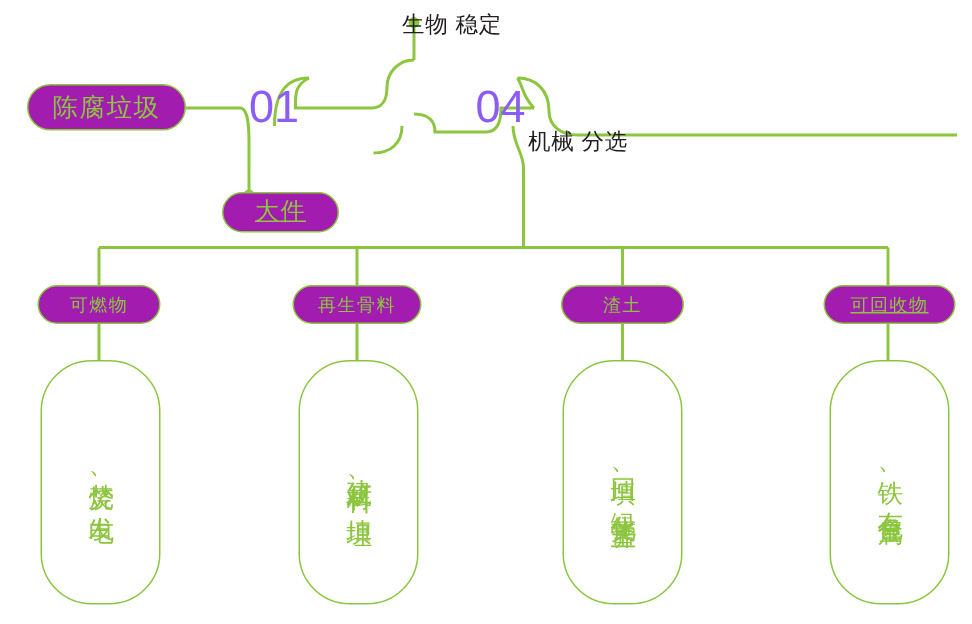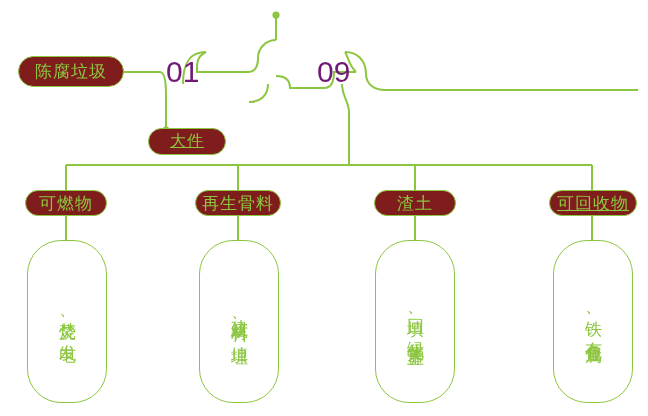--- a/index.html
+++ b/index.html
@@ -32,38 +32,38 @@
   
   .pill {
     position: absolute;
     box-sizing: border-box;
     display: flex;
     align-items: center;
     justify-content: center;
     border: 1.6px solid #8cc63f;
     border-radius: 999px;
     color: #8cc63f;
-    background: #7f1d1d;
+    background: #a21caf;
     letter-spacing: 1px;
     text-align: center;
   }
   .pill-root {
     left: 18px; top: 56px;
     width: 106px; height: 31px;
     font-size: 17px;
   }
   .pill-bulky {
     left: 148px; top: 128px;
     width: 78px; height: 27px;
     font-size: 16px;
     text-decoration: underline;
   }
   .pill-cat {
     width: 82px; height: 26px;
-    font-size: 17px;
+    font-size: 12px;
     top: 190px;
   }
   .pill-cat.c0 { left: 25px; }
   .pill-cat.c1 { left: 197px; width: 86px; left: 195px; }
   .pill-cat.c2 { left: 374px; }
   .pill-cat.c3 { left: 549px; width: 88px; text-decoration: underline; }
 
   
   .vbox {
     position: absolute;
@@ -90,21 +90,21 @@
     text-align: left;
   }
   .vbox.b0 { left: 27px; }
   .vbox.b1 { left: 199px; }
   .vbox.b2 { left: 375px; }
   .vbox.b3 { left: 553px; }
 
   
   .stage-num {
     position: absolute;
-    color: #701a75;
+    color: #8b5cf6;
     font-size: 30px;
     font-weight: 400;
     letter-spacing: 0px;
     top: 55px;
   }
   .stage-num.n0 { left: 166px; }
   .stage-num.n1 { left: 241px; }
   .stage-num.n2 { left: 317px; }
 
   
@@ -160,22 +160,26 @@
       <path d="M415 216 V240"></path>
       <path d="M592 216 V240"></path>
     </g>
   </svg>
 
   <div class="pill pill-root">
     <span>陈腐垃圾</span>
   </div>
 
   <div class="stage-num n0">01</div>
-  <div class="stage-num n2">09</div>
-
+  <div class="stage-num n2">04</div>
+
+  <div class="anno anno-bio">生物
+稳定</div>
+  <div class="anno anno-mech">机械
+分选</div>
 
   <div class="pill pill-bulky">
     <span>大件</span>
   </div>
 
   <div class="pill pill-cat c0">
     <span>可燃物</span>
   </div>
   <div class="pill pill-cat c1">
     <span>再生骨料</span>

